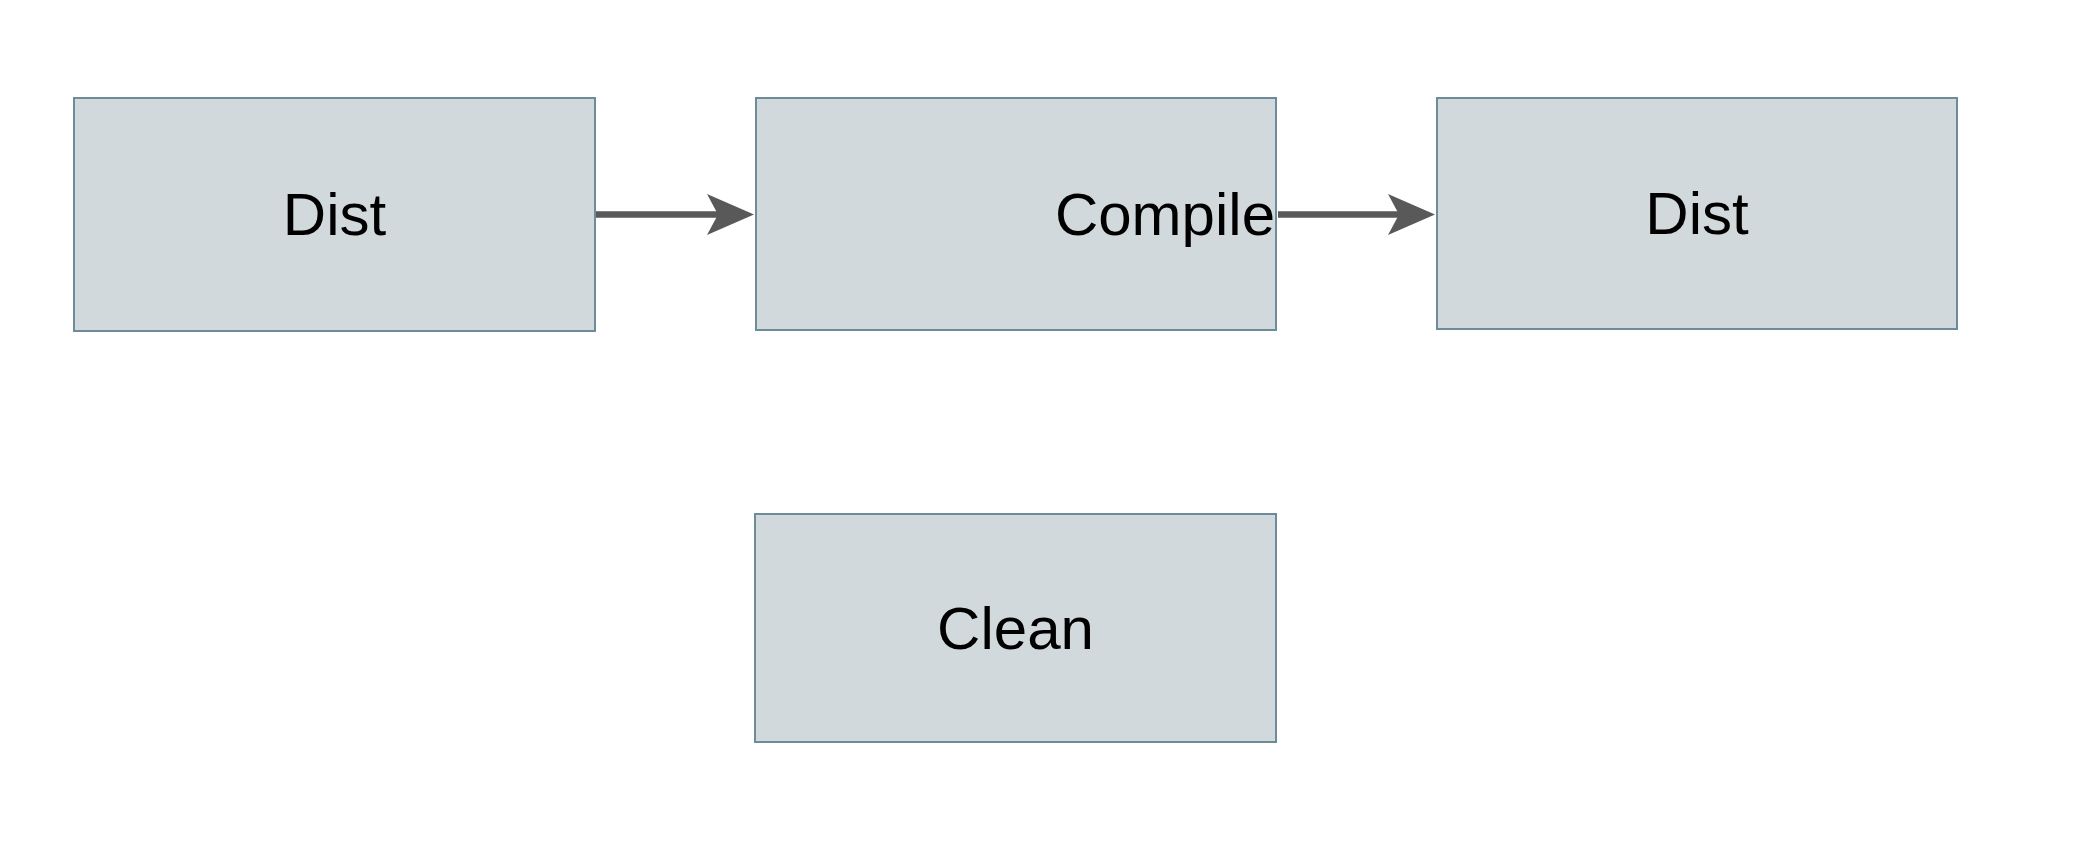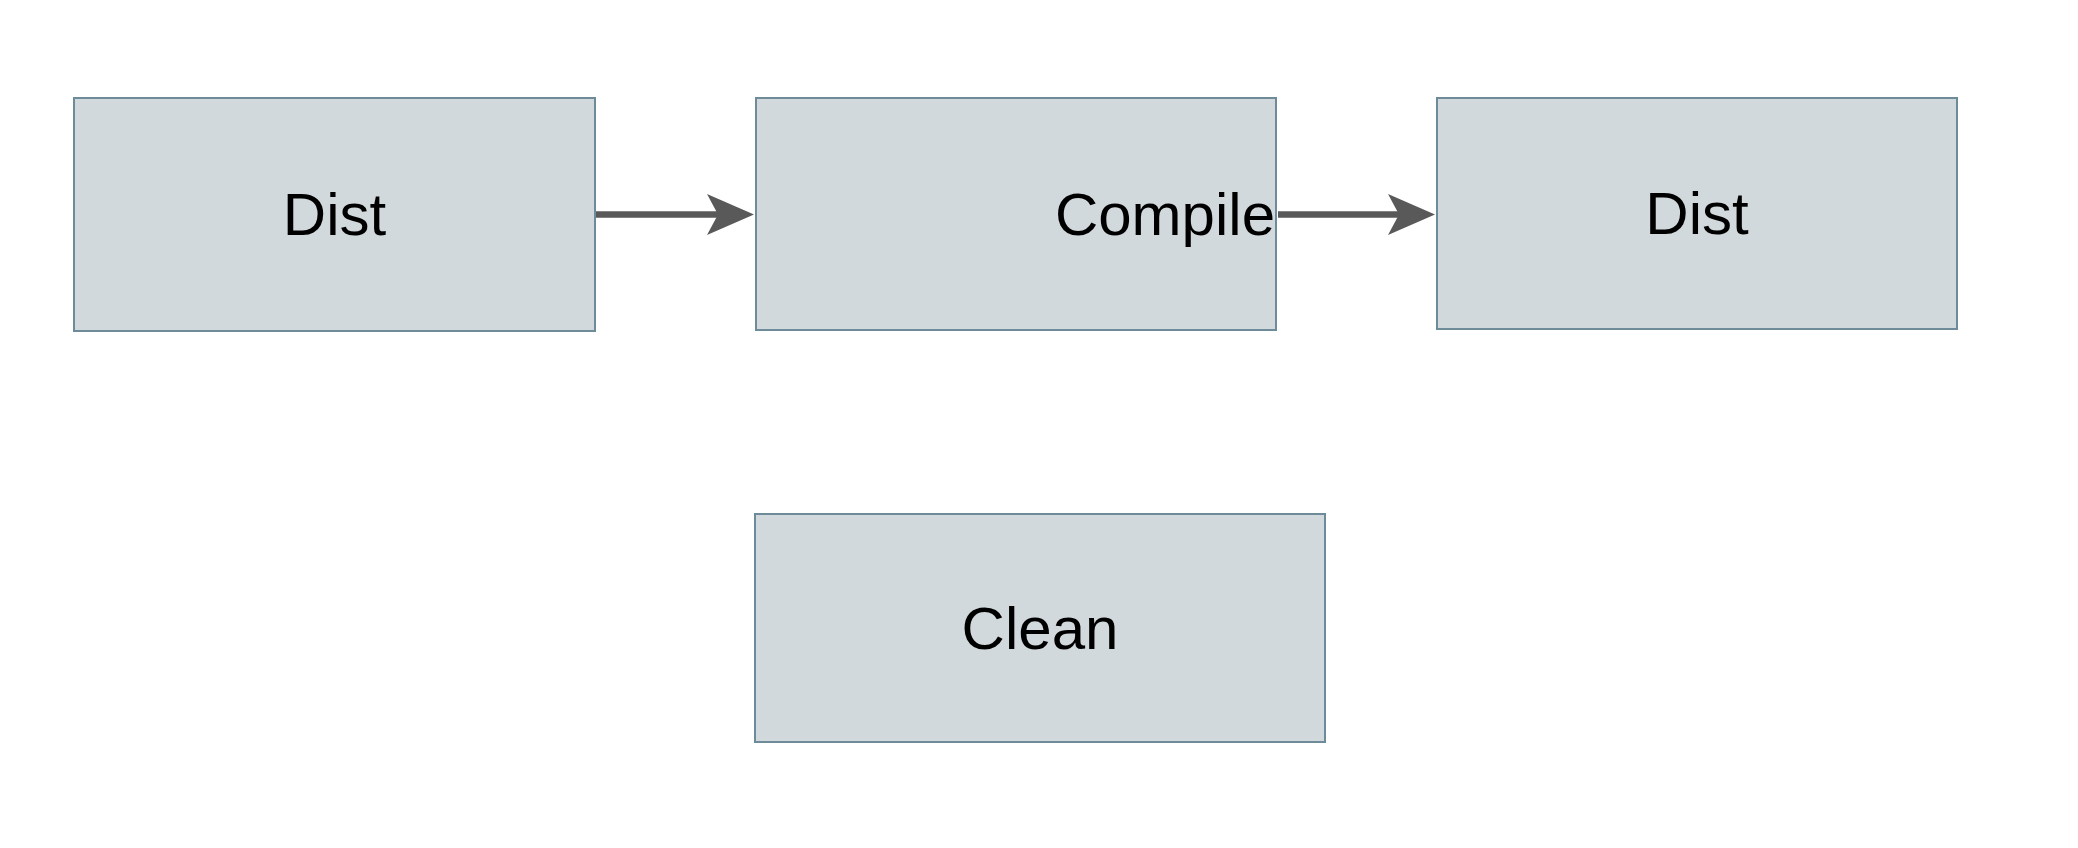--- a/index.html
+++ b/index.html
@@ -30,21 +30,21 @@
   .node .label{
     font-size:60px;
     font-weight:400;
     color:var(--label);
     letter-spacing:0px;
     white-space:nowrap;
   }
   .node-dist   {left:73px;  top:97px;  width:523px; height:235px;}
   .node-compile{left:755px; top:97px;  width:522px; height:234px;justify-content:flex-end;}
   .node-init   {left:1436px;top:97px;  width:522px; height:233px;}
-  .node-clean  {left:754px; top:513px; width:572px; height:230px;}
+  .node-clean  {left:754px; top:513px; width:523px; height:230px;}
   .edges{
     position:absolute;
     left:0;top:0;
     width:2078px;height:848px;
     pointer-events:none;
   }
 </style>
 </head>
 <body>
 

